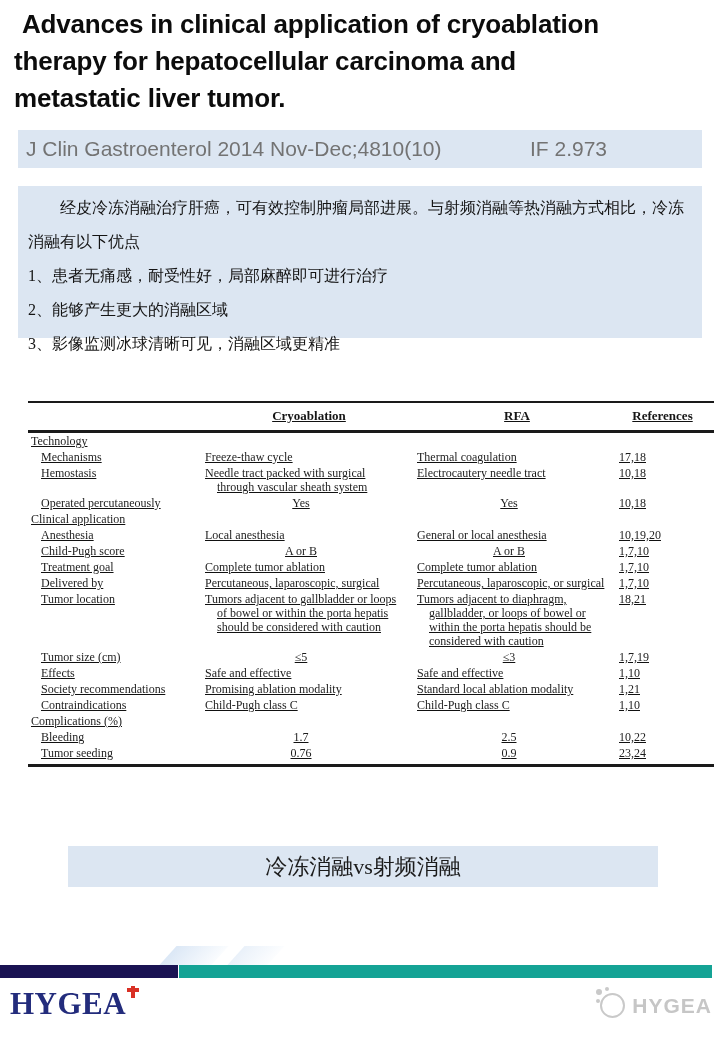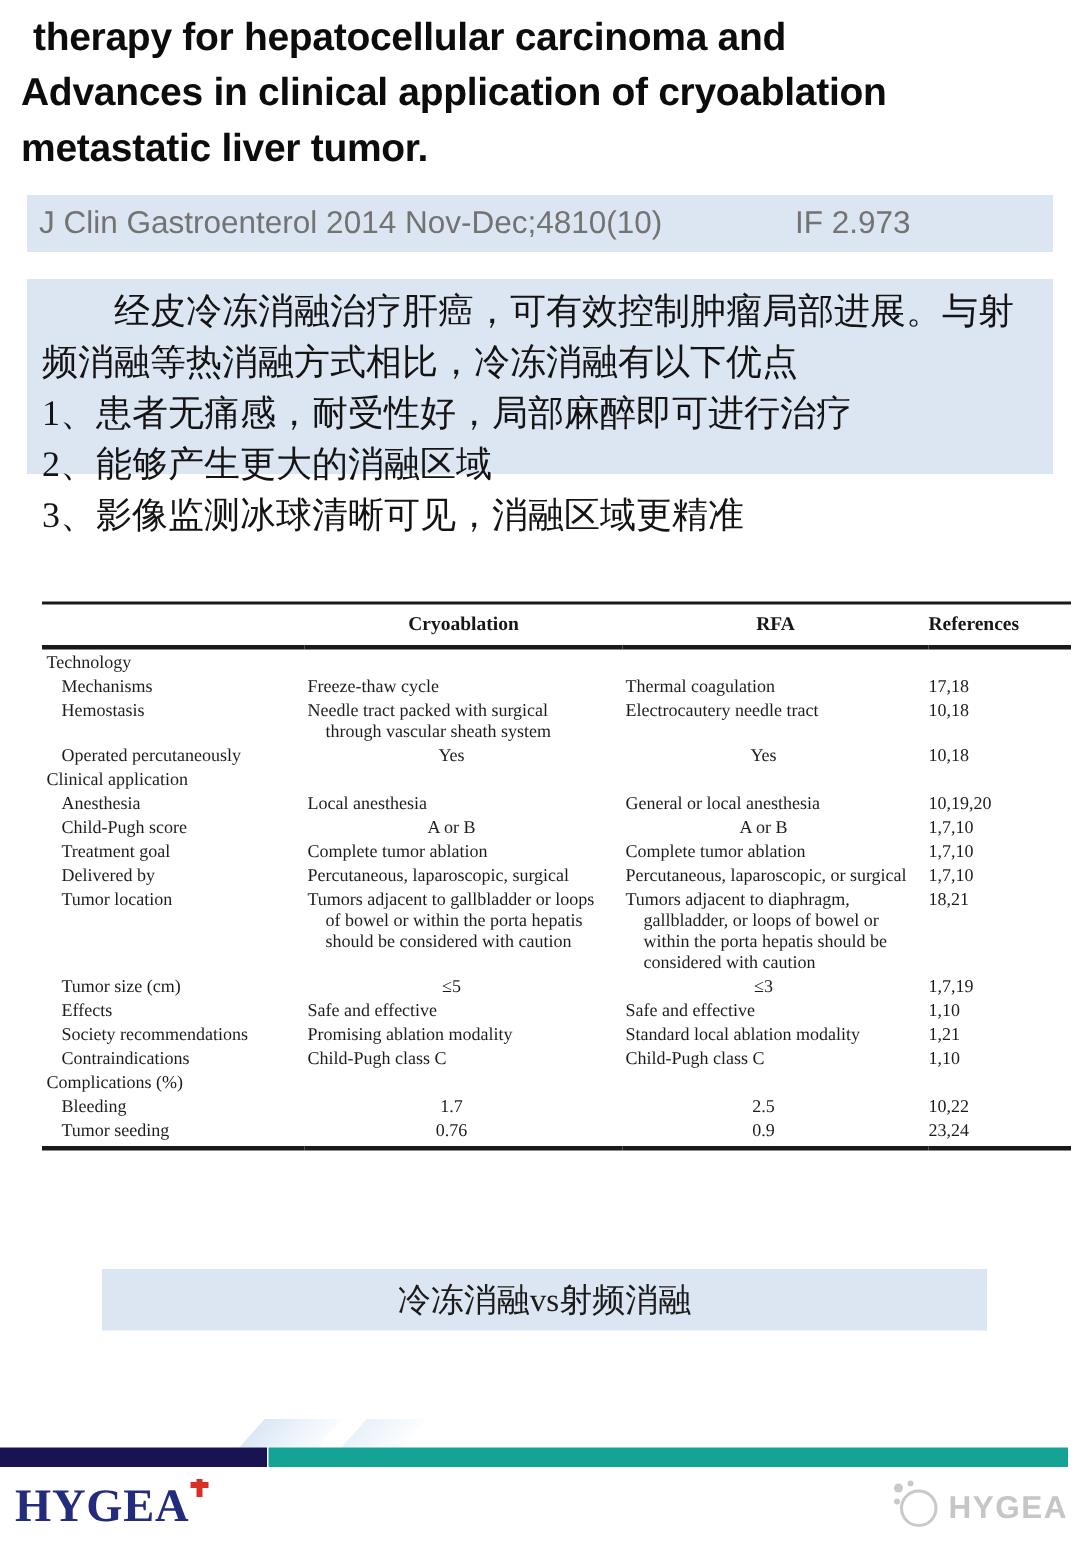--- a/index.html
+++ b/index.html
@@ -24,24 +24,24 @@
   .citation-bar {
     position: absolute; left: 18px; top: 130px; width: 684px; height: 38px;
     background: var(--accent-box-bg, #dce6f2);
     font-size: 21px; line-height: 38px; color: #737373;
   }
   .citation-text { position: absolute; left: 8px; top: 0; white-space: nowrap; }
   .impact-factor { position: absolute; left: 512px; top: 0; white-space: nowrap; }
 
   
   .summary-box {
-    position: absolute; left: 18px; top: 186px; width: 684px; height: 130px;
+    position: absolute; left: 18px; top: 186px; width: 684px; height: 152px;
     background: var(--accent-box-bg, #dce6f2);
     font-family: "Liberation Serif", "DejaVu Serif", serif;
-    font-size: 24px; line-height: 34px; color: #141414;
+    font-size: 16px; line-height: 34px; color: #141414;
     padding: 5px 10px 0 10px;
   }
   .summary-intro { text-indent: 2em; }
 
   
   .table-wrap {
     position: absolute; left: 28px; top: 401px; width: 686px;
     border-top: 2px solid #1a1a1a;
     font-family: "Liberation Serif", serif;
   }
@@ -50,32 +50,33 @@
     font-size: 12.5px; line-height: 15px;
     padding: 5px 0 5px 2px;
     border-bottom: 2px solid #1a1a1a;
     color: #161616;
   }
   .table-caption .cap-label { font-weight: bold; }
   table.cmp {
     width: 100%;
     border-collapse: collapse;
     table-layout: fixed;
+    text-decoration: underline;
   }
   table.cmp col.c1 { width: 175px; }
   table.cmp col.c2 { width: 212px; }
   table.cmp col.c3 { width: 204px; }
   table.cmp col.c4 { width: 95px; }
   table.cmp thead th {
     font-size: 13px; font-weight: bold; color: #161616;
     padding: 5px 0 6px 0;
     border-bottom: 3px solid #1a1a1a;
   }
   th.h-cryo, th.h-rfa { text-align: center; }
-  th.h-refs { text-align: left; padding-right: 8px !important; }
+  th.h-refs { text-align: center; padding-right: 8px !important; }
   table.cmp tbody { border-bottom: 3px solid #1a1a1a; }
   table.cmp td {
     font-size: 12px; line-height: 14px; color: #1c1c1c;
     vertical-align: top; padding: 1px 0;
   }
   td.lbl.section { padding-left: 3px; }
   td.lbl.item { padding-left: 24px; text-indent: -11px; }
   td.val.left { padding-left: 14px; text-indent: -12px; padding-right: 10px; }
   td.val.center { text-align: center; padding-right: 16px; }
   td.refs { padding-right: 14px; }
@@ -141,22 +142,22 @@
   }
   .watermark-text {
     font-size: 21px; letter-spacing: 1px; font-weight: bold;
     color: #c6c6c6; font-family: "Liberation Sans", sans-serif;
   }
 </style>
 </head>
 <body>
 
 <div class="slide-title">
+    <div class="title-line">Advances in clinical application of cryoablation</div>
     <div class="title-line">therapy for hepatocellular carcinoma and</div>
-    <div class="title-line">Advances in clinical application of cryoablation</div>
     <div class="title-line">metastatic liver tumor.</div>
   </div>
 
 <div class="citation-bar">
   <span class="citation-text">J Clin Gastroenterol 2014 Nov-Dec;4810(10)</span>
   <span class="impact-factor">IF 2.973</span>
 </div>
 
 <div class="summary-box">
   <div class="summary-intro">经皮冷冻消融治疗肝癌，可有效控制肿瘤局部进展。与射频消融等热消融方式相比，冷冻消融有以下优点</div>

